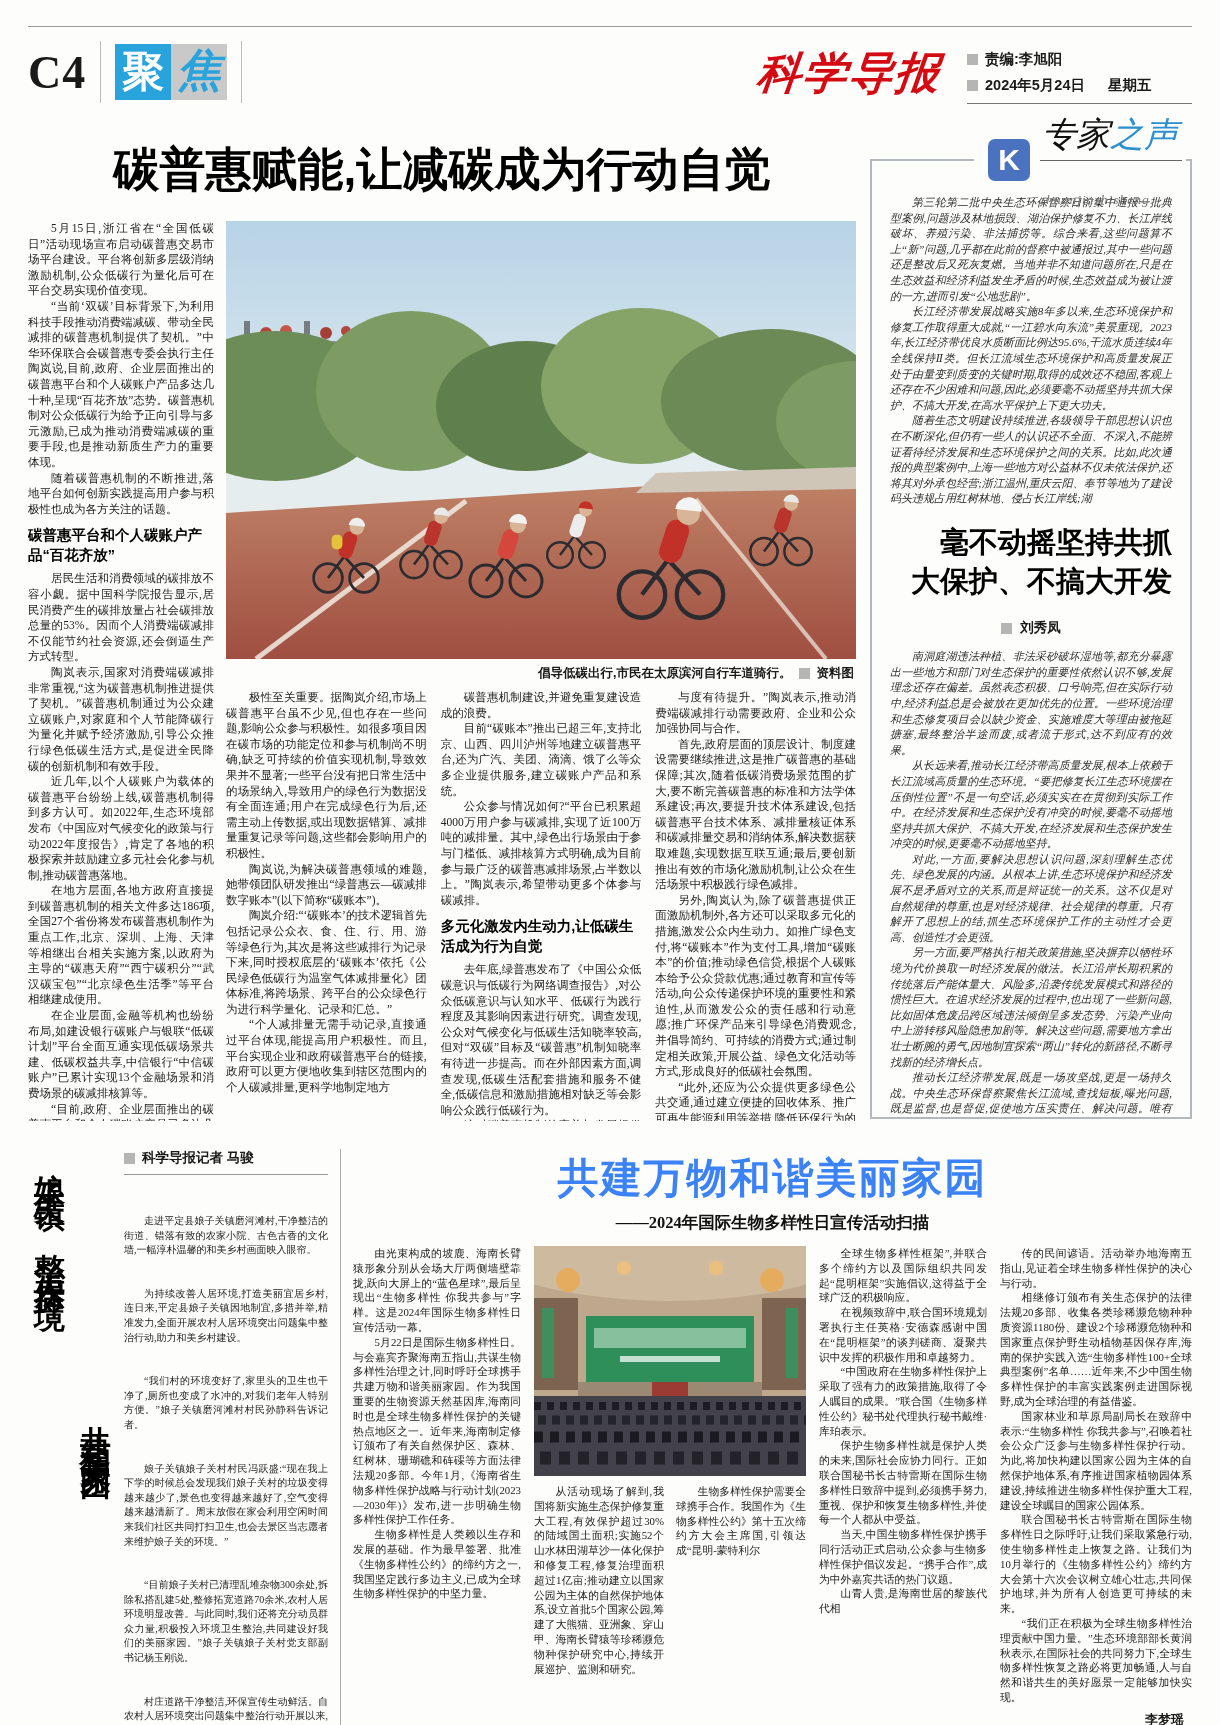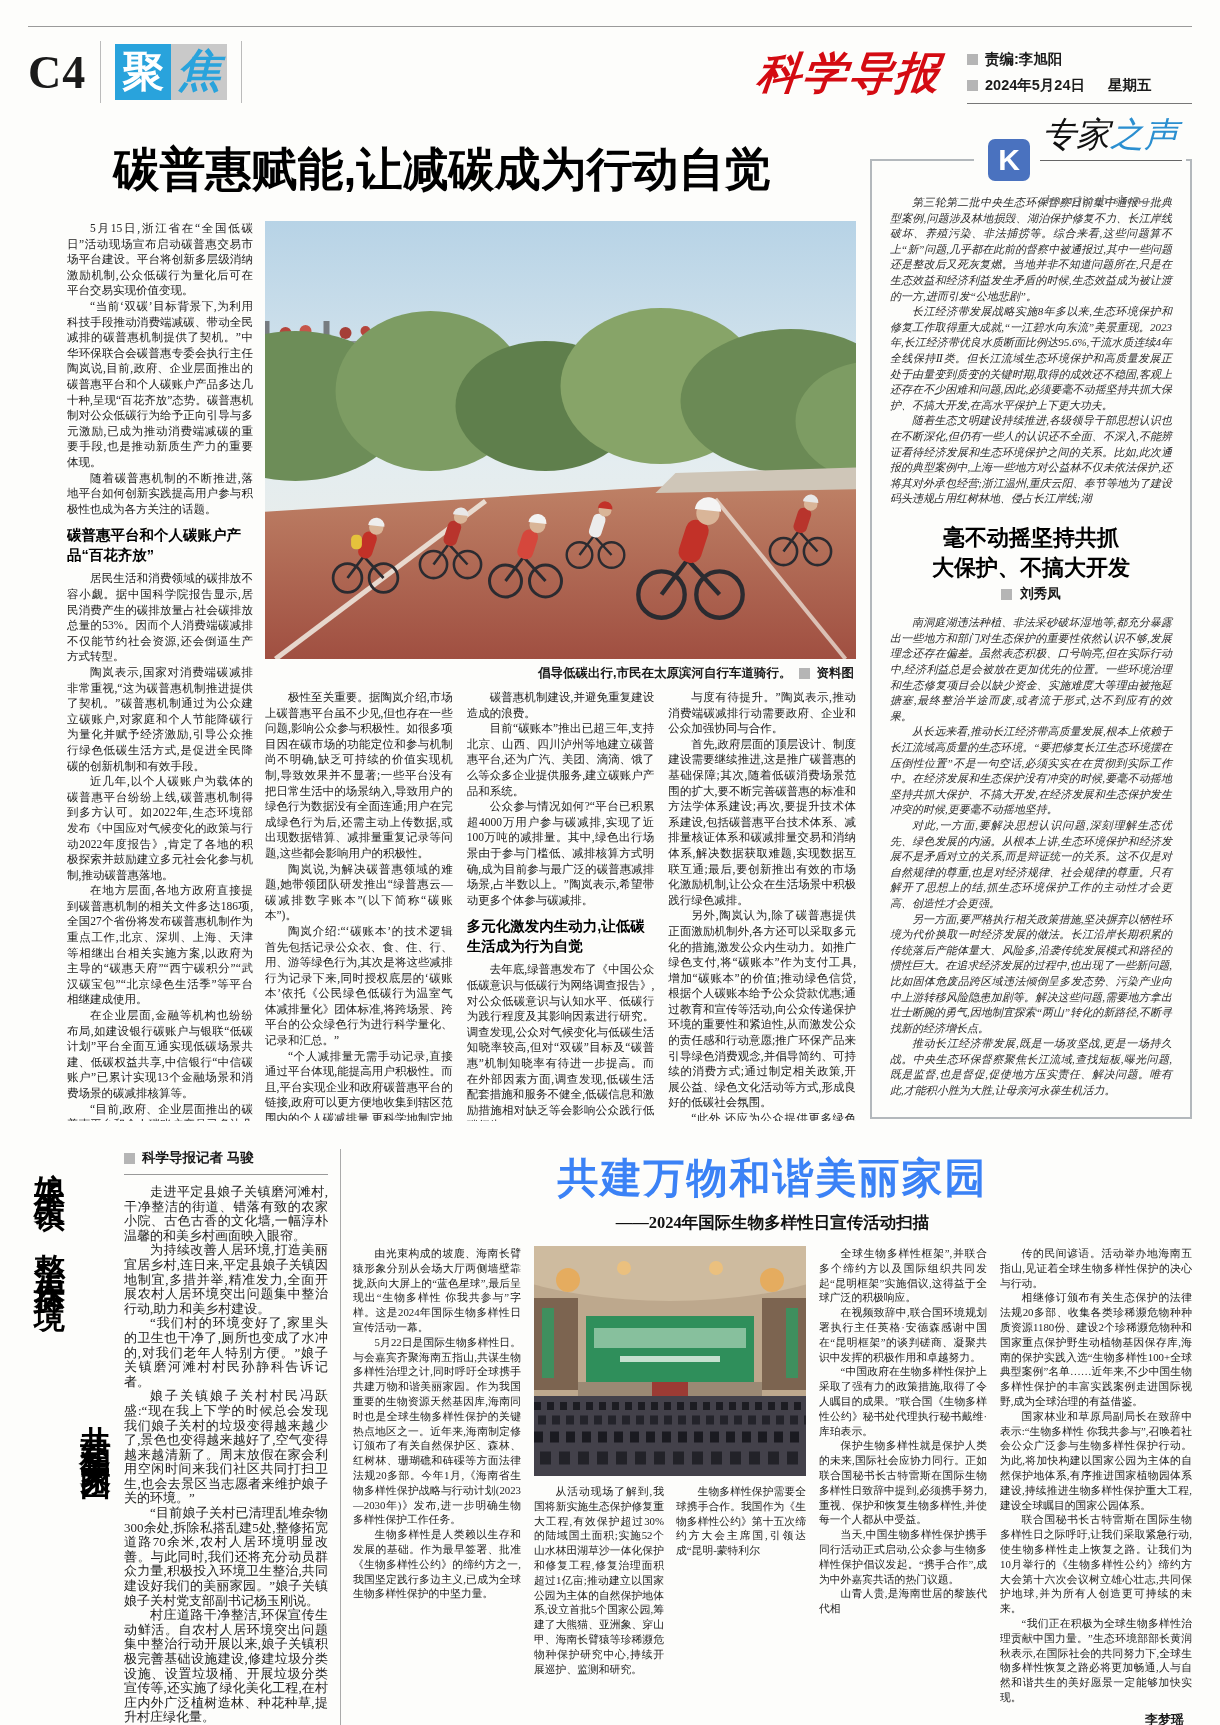--- a/index.html
+++ b/index.html
@@ -26,21 +26,21 @@
   .editor-block { font-family:"Liberation Sans",sans-serif; font-weight:700; font-size:14.5px;
     border-bottom:1.5px solid #777; padding-bottom:8px; min-width:225px; }
   .editor-block .ed-line { display:flex; align-items:center; gap:7px; margin-top:7px; }
   .sq { display:inline-block; width:11px; height:11px; background:#b5b5b5; flex:none; }
   .ed-line .wd { margin-left:16px; }
   
   .main-zone { display:flex; gap:14px; margin-top:10px; height:1002px; }
   .main-left { width:828px; flex:none; }
   .main-headline { font-family:"Liberation Sans","DejaVu Sans",sans-serif; font-weight:900; font-size:46px;
     text-align:center; letter-spacing:0px; margin:10px 0 20px 0; white-space:nowrap; color:#000; }
-  .main-body { display:flex; gap:12px; height:900px;margin-left:39px; }
+  .main-body { display:flex; gap:12px; height:900px; }
   .col { overflow:hidden; }
   .col .para { font-size:11.5px; line-height:15.6px; text-align:justify; text-indent:2em; color:#222; }
   .subhead { font-family:"Liberation Sans",sans-serif; font-weight:800; font-size:14.5px; line-height:1.35;
     margin:9px 0 6px 0; color:#000; }
   .col-left { width:186px; flex:none; height:900px; }
   .center-area { flex:1; display:flex; flex-direction:column; }
   .photo-top { height:438px; background:#cdd8da; overflow:hidden; }
   .photo-top svg { display:block; width:100%; height:100%; }
   .caption-row { display:flex; justify-content:flex-end; align-items:center; gap:7px; padding:6px 2px 8px 0;
     font-family:"Liberation Sans",sans-serif; font-weight:700; font-size:12.5px; }
@@ -55,36 +55,36 @@
   .k-logo { width:42px; height:42px; background:#4a72bf; border-radius:7px; color:#fff;
     font-family:"Liberation Sans",sans-serif; font-weight:900; font-size:30px; line-height:42px; text-align:center; }
   .panel-title { display:flex; flex-direction:column; }
   .panel-title .tt { font-size:34px; font-weight:400; font-style:italic; border-bottom:1.5px solid #666; padding:0 4px 2px 2px; }
   .panel-title .t-black { color:#111; }
   .panel-title .t-blue { color:#2b8fd0; }
   .panel-title .pinyin { font-style:italic; color:#777; font-size:13.5px; letter-spacing:1px; padding-top:1px;margin-top:30px; }
   .panel-box { border:2px solid #b3b8bc; margin-top:30px; height:960px; overflow:hidden; padding:34px 18px 16px 18px; }
   .panel-text .para { font-size:11px; line-height:15.6px; text-indent:2em; text-align:justify; font-style:italic;
     color:#2a2a2a; font-family:"Liberation Serif","DejaVu Serif",serif; }
-  .panel-headline { font-family:"Liberation Sans",sans-serif; font-weight:900; font-size:22px; line-height:1.35;
-    text-align:center; margin:16px 0 3px 0; color:#000; }
+  .panel-headline { font-family:"Liberation Sans",sans-serif; font-weight:900; font-size:29px; line-height:1.35;
+    text-align:right; margin:16px 0 18px 0; color:#000; }
   .panel-author { display:flex; justify-content:center; align-items:center; gap:8px;
     font-family:"Liberation Sans",sans-serif; font-weight:700; font-size:13.5px; margin-bottom:12px; }
   
   .bottom-zone { display:flex; gap:12px; margin-top:18px; height:588px; }
   .bl-article { width:300px; flex:none; display:flex; gap:8px; overflow:hidden; }
   .v-headline { display:flex; flex:none; gap:4px; }
   .v-headline span { writing-mode:vertical-lr; text-orientation:upright; font-family:"Liberation Sans",sans-serif;
     font-weight:900; font-size:31px; letter-spacing:9px; color:#000; }
   .v-headline .v2 { padding-top:252px; }
   .bl-right { flex:1; overflow:hidden; }
   .reporter-line { display:flex; align-items:center; gap:7px; font-family:"Liberation Sans",sans-serif;
     font-weight:700; font-size:13.5px; border-bottom:1.5px solid #999; padding-bottom:7px; margin-bottom:10px; }
   .bl-body { overflow:hidden; height:540px; }
-  .bl-body .para { font-size:13px; line-height:14.6px; text-align:justify; text-indent:2em; color:#222; }
+  .bl-body .para { font-size:10px; line-height:14.6px; text-align:justify; text-indent:2em; color:#222;margin-top:29px; }
   .v-divider { width:1px; background:#aaa; flex:none; }
   .bm-article { flex:1; overflow:hidden; }
   .bm-headline { font-family:"Liberation Sans",sans-serif; font-weight:900; font-size:41px; text-align:center;
     letter-spacing:2px; margin:2px 0 6px 0; color:#3b82f6; }
   .bm-subtitle { text-align:center; font-size:16.5px; font-weight:600; margin-bottom:12px; color:#111;
     font-family:"Liberation Serif",serif; }
   .bm-cols { display:flex; gap:13px; height:480px; overflow:hidden; }
   .bm-cols .col { overflow:hidden; }
   .bm-cols .para { font-size:10.8px; line-height:14.8px; text-align:justify; text-indent:2em; color:#222; }
   .bm-c1 { width:168px; flex:none; }

